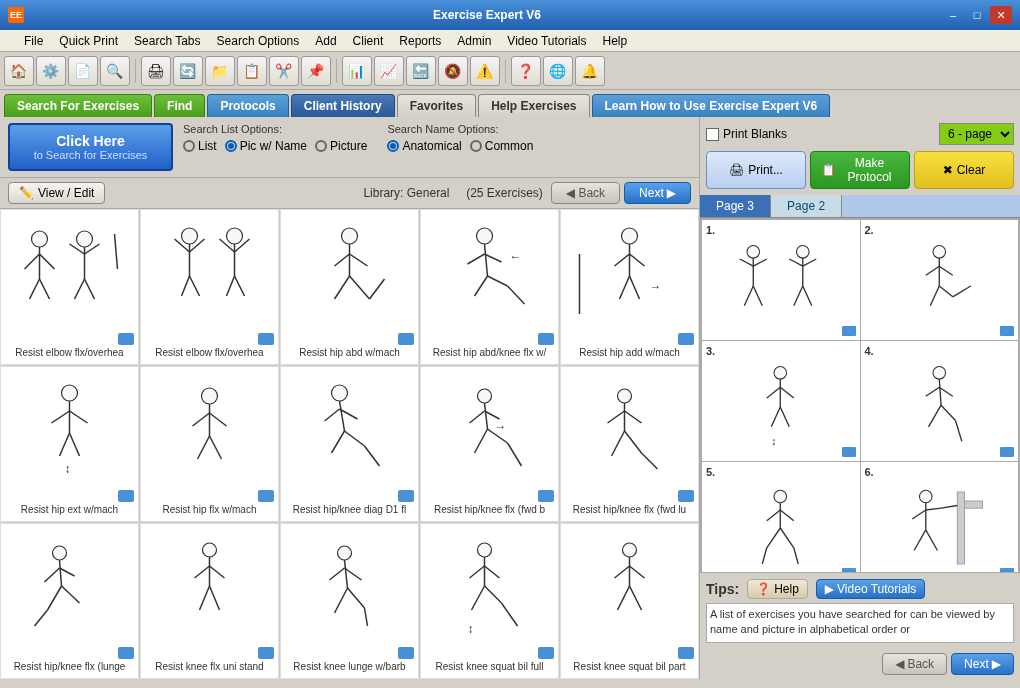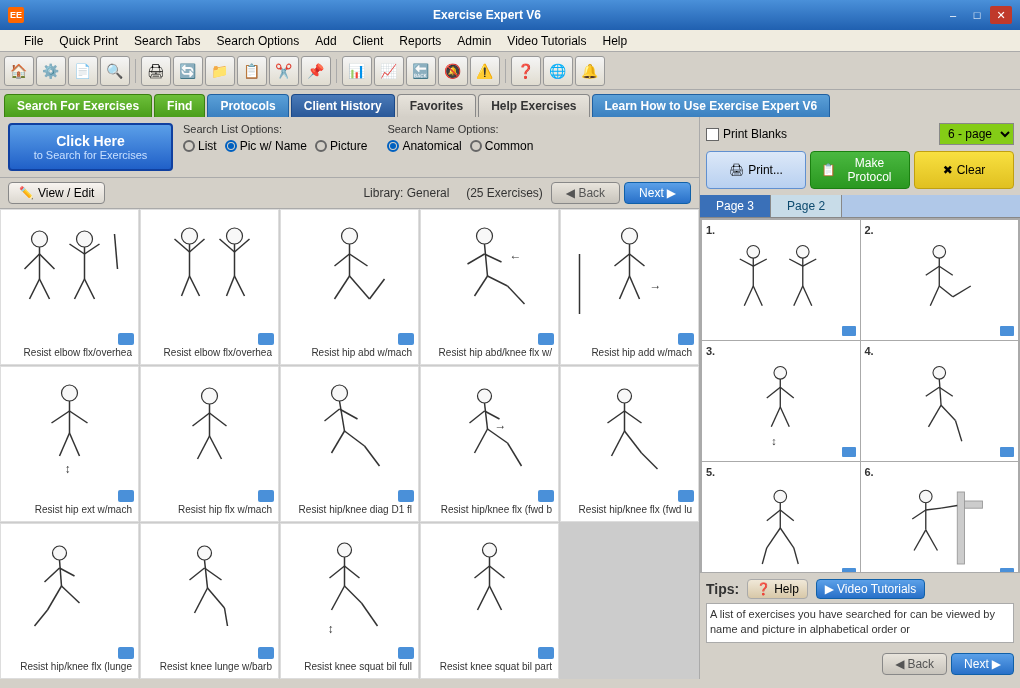--- a/index.html
+++ b/index.html
@@ -59,21 +59,21 @@
     .back-next-group { display: flex; gap: 4px; }
     .nav-btn { padding: 3px 14px; border-radius: 4px; cursor: pointer; font-size: 12px; border: 1px solid #888; }
     .back-btn { background: linear-gradient(to bottom, #e8e4dc, #c8c4bc); color: #555; }
     .next-btn { background: linear-gradient(to bottom, #5ba0e8, #2870c8); color: white; border-color: #1060a8; display: flex; align-items: center; gap: 3px; }
 
     
     .exercise-grid { flex: 1; overflow-y: auto; background: #fff; display: grid; grid-template-columns: repeat(5, 1fr); gap: 1px; background: #ccc; }
     .exercise-card { background: #fff; display: flex; flex-direction: column; align-items: center; padding: 4px; cursor: pointer; border: 1px solid #ddd; min-height: 140px; }
     .exercise-img { flex: 1; width: 100%; display: flex; align-items: center; justify-content: center; }
     .exercise-img svg { width: 100%; height: 100px; }
-    .exercise-label { font-size: 10px; color: #333; text-align: right; width: 100%; overflow: hidden; text-overflow: ellipsis; white-space: nowrap; padding: 2px; }
+    .exercise-label { font-size: 10px; color: #333; text-align: center; width: 100%; overflow: hidden; text-overflow: ellipsis; white-space: nowrap; padding: 2px; }
     .card-img-icon { width: 16px; height: 12px; background: #4a90d9; border-radius: 2px; align-self: flex-end; }
 
     
     .right-panel { width: 320px; min-width: 320px; display: flex; flex-direction: column; background: #d4d0c8; }
     .right-top { padding: 6px; display: flex; align-items: center; gap: 17px; }
     .print-blanks { display: flex; align-items: center; gap: 4px; font-size: 12px; }
     .checkbox { width: 13px; height: 13px; border: 1px solid #666; background: white; }
     .page-select { border: 1px solid #888; background: #84cc16; padding: 2px 4px; font-size: 12px; }
     .right-buttons { display: flex; gap: 4px; padding: 0 6px 6px; }
     .action-btn { padding: 4px 10px; border-radius: 4px; cursor: pointer; font-size: 12px; border: 1px solid #888; display: flex; align-items: center; gap: 4px; flex: 1; justify-content: center; }
@@ -411,20 +411,34 @@
       <line x1="38" y1="72" x2="25" y2="88" class="stick"></line>
       <line x1="52" y1="48" x2="70" y2="65" class="stick"></line>
     </svg>
           </div>
     <div class="card-img-icon"></div>
     <div class="exercise-label">Resist hip/knee flx (lunge</div>
   </div>
         <div class="exercise-card">
     <div class="exercise-img">
             <svg viewBox="0 0 120 100" xmlns="http://www.w3.org/2000/svg">
+      <circle cx="60" cy="12" r="7" class="stick-fill"></circle>
+      <line x1="60" y1="19" x2="60" y2="48" class="stick"></line>
+      <line x1="60" y1="28" x2="45" y2="40" class="stick"></line>
+      <line x1="60" y1="28" x2="75" y2="40" class="stick"></line>
+      <line x1="60" y1="48" x2="50" y2="72" class="stick"></line>
+      <line x1="60" y1="48" x2="70" y2="72" class="stick"></line>
+    </svg>
+          </div>
+    <div class="card-img-icon"></div>
+    <div class="exercise-label">Resist knee flx uni stand</div>
+  </div>
+        <div class="exercise-card">
+    <div class="exercise-img">
+            <svg viewBox="0 0 120 100" xmlns="http://www.w3.org/2000/svg">
       <circle cx="55" cy="15" r="7" class="stick-fill"></circle>
       <line x1="55" y1="22" x2="58" y2="50" class="stick"></line>
       <line x1="55" y1="30" x2="40" y2="42" class="stick"></line>
       <line x1="55" y1="30" x2="72" y2="42" class="stick"></line>
       <line x1="58" y1="50" x2="45" y2="75" class="stick"></line>
       <line x1="58" y1="50" x2="75" y2="70" class="stick"></line>
       <line x1="75" y1="70" x2="78" y2="88" class="stick"></line>
     </svg>
           </div>
     <div class="card-img-icon"></div>

